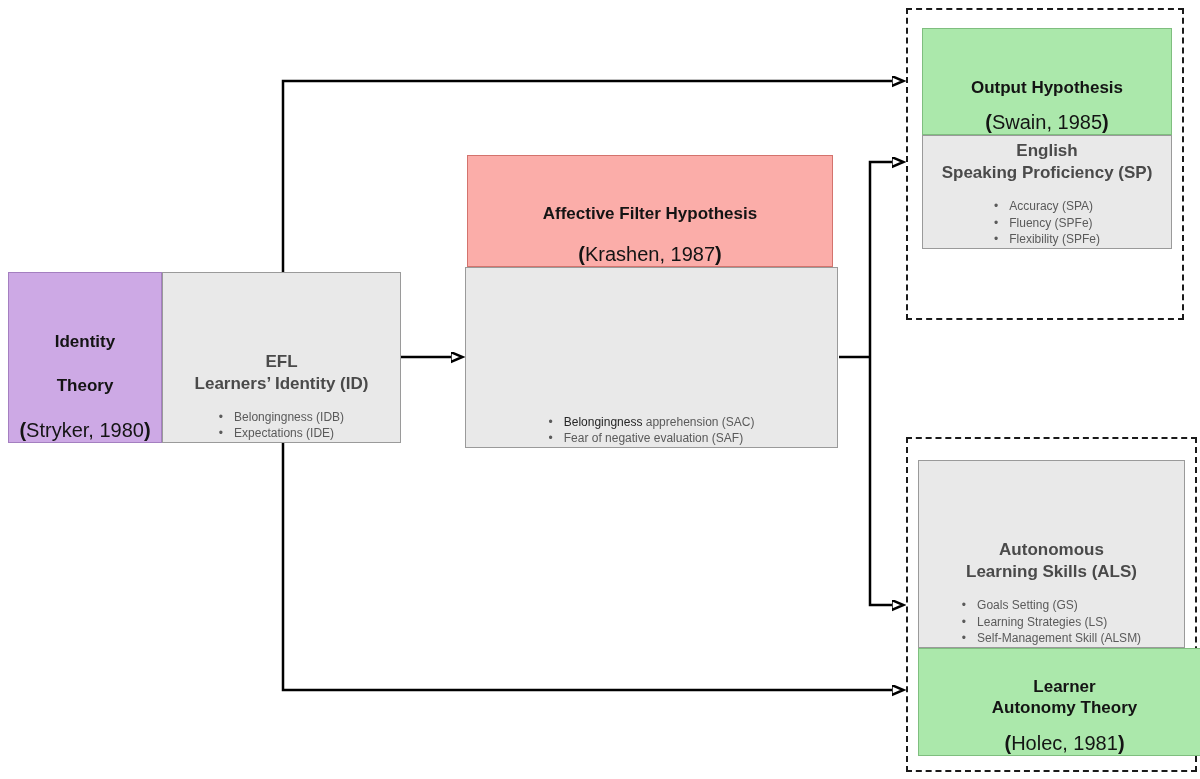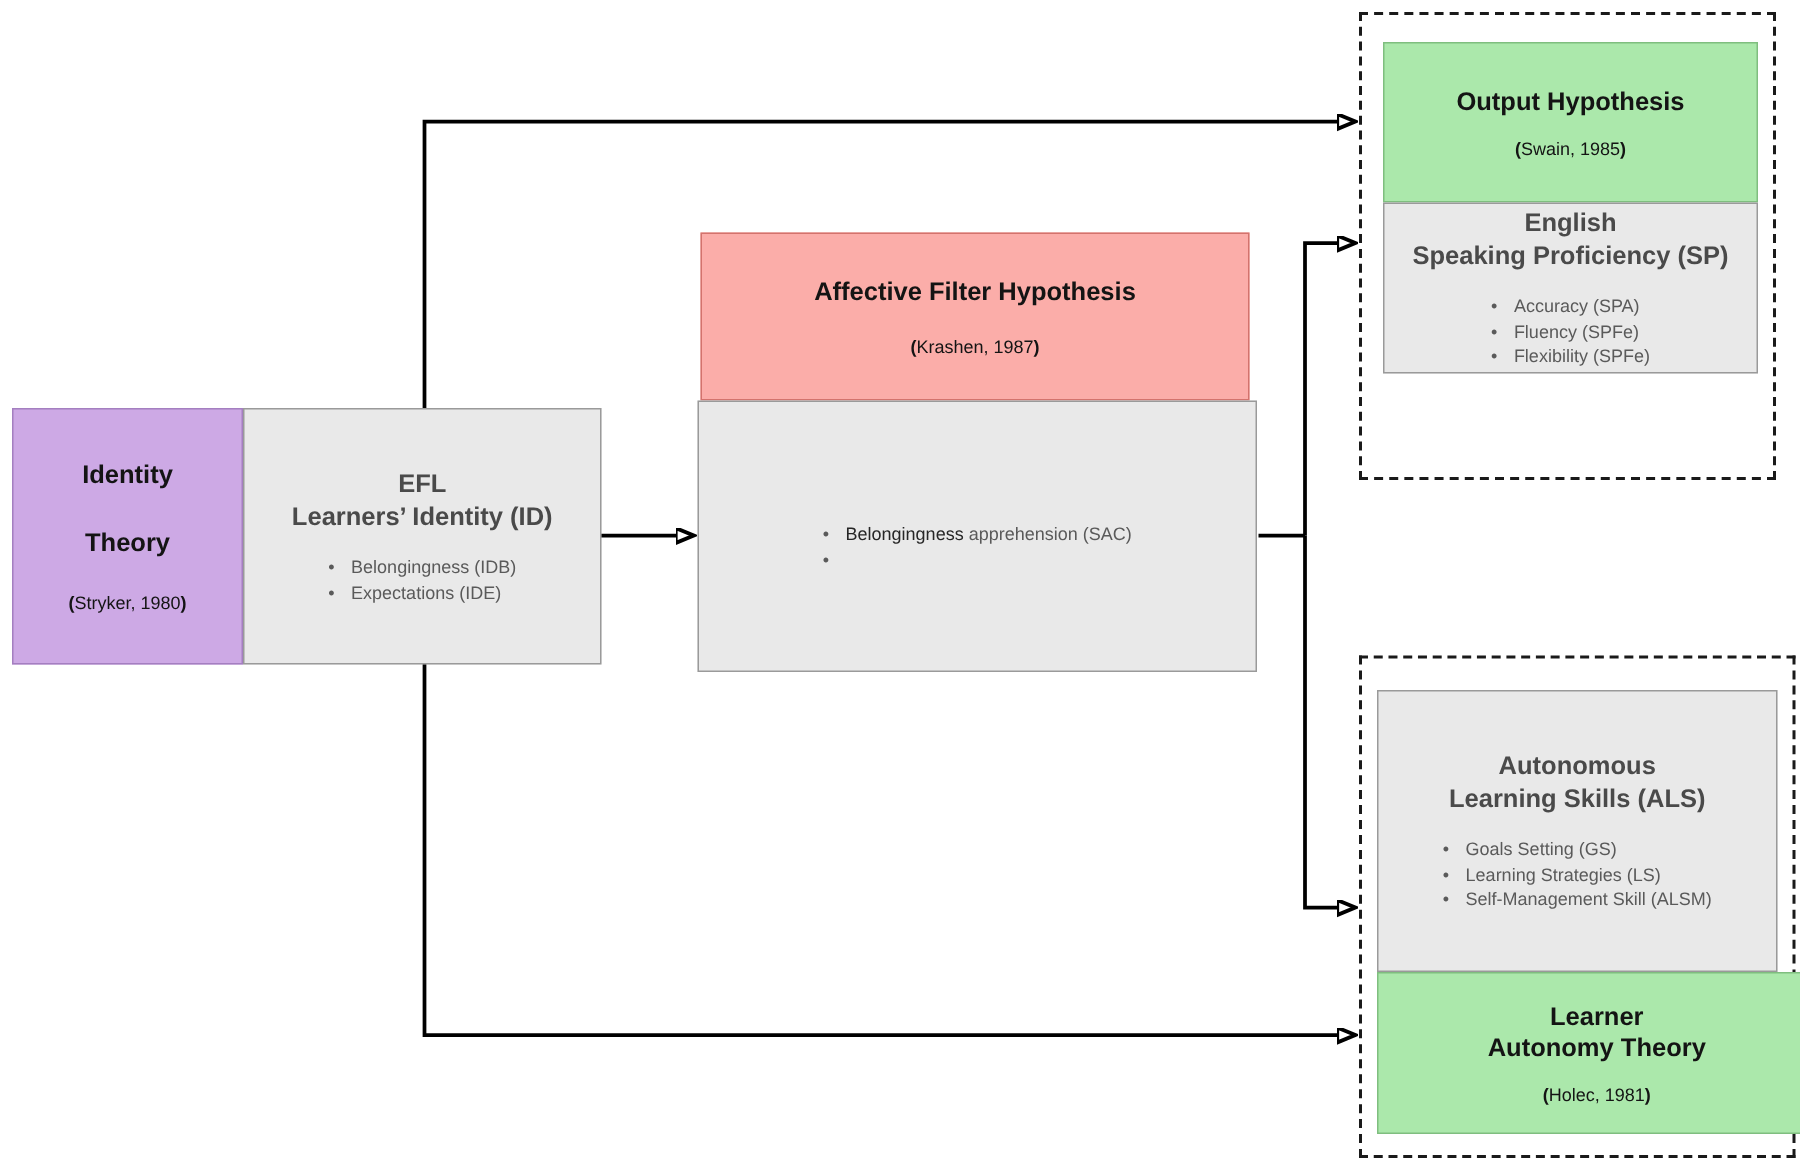--- a/index.html
+++ b/index.html
@@ -15,21 +15,21 @@
   .canvas{
     position:relative; width:1200px; height:779px; background:#ffffff;
     overflow:hidden; font-family:"Liberation Sans", sans-serif;
   }
   .arrows{position:absolute; left:0; top:0; width:1200px; height:779px; pointer-events:none; z-index:3;}
   .arrows path{stroke:var(--arrow); stroke-width:2.5; fill:none;}
   .arrowhead{fill:var(--arrow); stroke:none;}
 
   .box{
     position:absolute; box-sizing:border-box; z-index:2;
-    display:flex; flex-direction:column; align-items:center; justify-content:center;
+    display:flex; flex-direction:column; align-items:center; justify-content:flex-end;
     text-align:center;
   }
   .dashedbox{
     position:absolute; box-sizing:border-box; z-index:1;
     border:2px dashed var(--dashed_border); background:transparent;
   }
 
   .purple{left:8px;   top:272px; width:154px; height:171px; background:var(--purple_fill); border:1px solid var(--purple_border); gap:23px;}
   .efl   {left:162px; top:272px; width:239px; height:171px; background:var(--gray_fill);   border:1px solid var(--gray_border);}
   .red   {left:467px; top:155px; width:366px; height:112px; background:var(--red_fill);    border:1px solid var(--red_border); gap:19px;}
@@ -38,21 +38,21 @@
   .gout  {left:922px; top:28px;  width:250px; height:107px; background:var(--green_fill); border:1px solid var(--green_border); gap:13px;}
   .sp    {left:922px; top:135px; width:250px; height:114px; background:var(--gray_fill);  border:1px solid var(--gray_border);}
   .dash-bot{left:906px; top:437px; width:291px; height:335px;}
   .als   {left:918px; top:460px; width:267px; height:188px; background:var(--gray_fill);  border:1px solid var(--gray_border);}
   .la    {left:918px; top:648px; width:293px; height:108px; background:var(--green_fill); border:1px solid var(--green_border);}
 
   .t-black{font-weight:bold; font-size:17px; line-height:1.25; color:var(--text_black);}
   .h-gray {font-weight:bold; font-size:17px; line-height:1.3;  color:var(--text_heading);}
   .h-gray span{display:block;}
   .t-black span{display:block;}
-  .cite{font-size:12px; color:var(--text_black);}
+  .cite{font-size:20px; color:var(--text_black);}
   .cite .bp{font-weight:bold;}
   .cite-gap{margin-top:14px;}
 
   .bullets{margin-top:14px; text-align:left;}
   .brow{display:flex; align-items:flex-start; color:var(--text_gray); font-size:12px; line-height:1.38;}
   .bdot{flex:0 0 auto;}
   .bdot::before{content:"\2022"; margin-right:11px; color:var(--text_gray);}
   .btext{display:block;}
   .dark{color:#262626;}
   .als .btext{max-width:192px;}
@@ -94,20 +94,21 @@
   </div>
 
   <div class="box sa">
     <div class="bullets">
       <div class="brow">
           <span class="bdot"></span>
           <span class="btext"><span class="dark">Belongingness</span><span> apprehension (SAC)</span></span>
         </div>
       <div class="brow">
           <span class="bdot"></span>
+          <span class="btext">Fear of negative evaluation (SAF)</span>
         </div>
     </div>
   </div>
 
   <div class="box gout">
     <div class="t-black">Output Hypothesis</div>
     <div class="cite"><span class="bp">(</span><span>Swain, 1985</span><span class="bp">)</span></div>
   </div>
 
   <div class="box sp">

